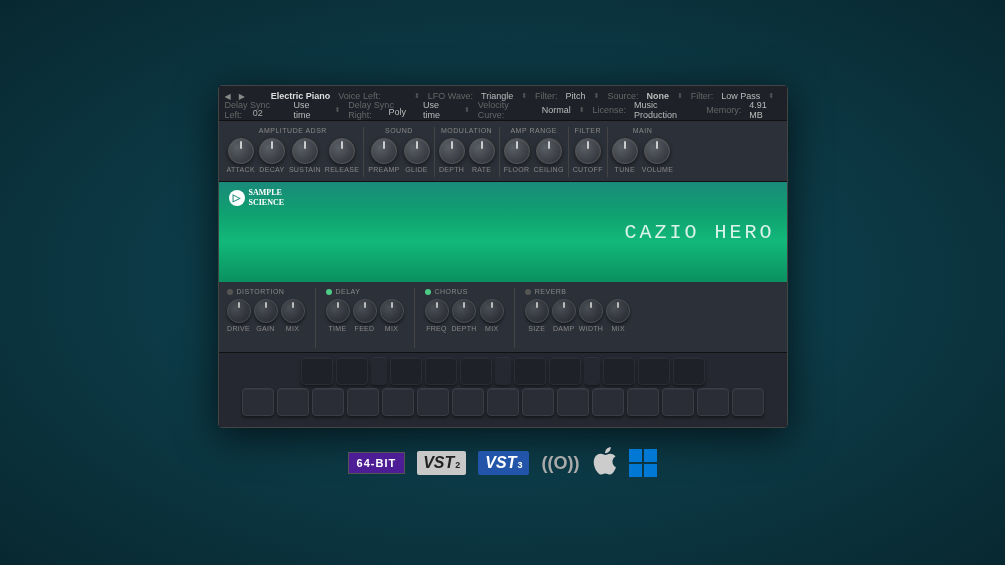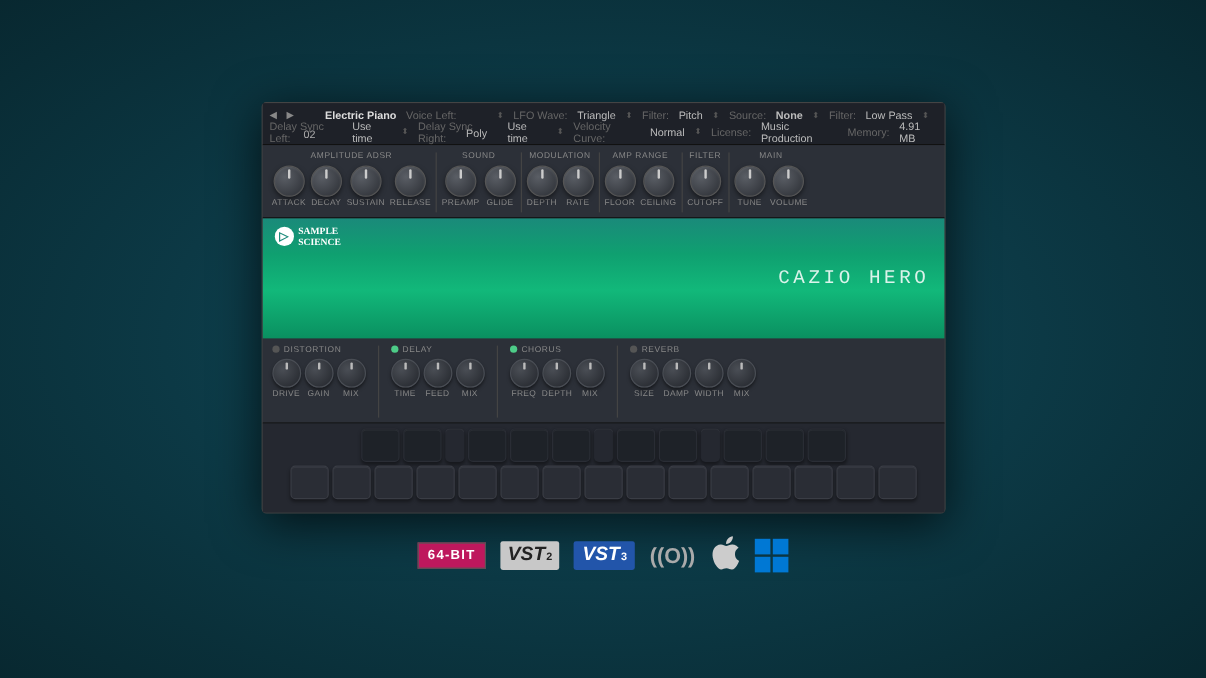--- a/index.html
+++ b/index.html
@@ -134,21 +134,21 @@
       color: white;
       font-weight: bold;
       line-height: 1.2;
       font-family: Liberation Serif, serif;
     }
     .plugin-name {
       position: absolute;
       right: 12px;
       top: 50%;
       transform: translateY(-50%);
-      font-size: 16px;
+      font-size: 20px;
       color: rgba(255,255,255,0.85);
       letter-spacing: 3px;
       font-weight: 300;
       font-family: 'Courier New', monospace;
     }
 
     
     .effects-section {
       background: #2c3038;
       padding: 6px 8px 4px;
@@ -239,21 +239,21 @@
 
     
     .bottom-badges {
       display: flex;
       align-items: center;
       justify-content: center;
       gap: 12px;
       margin-top: 18px;
     }
     .badge-64bit {
-      background: #be185d;
+      background: #4c1d95;
       color: white;
       font-size: 11px;
       font-weight: bold;
       padding: 4px 8px;
       border: 1px solid #555;
       font-family: Arial, sans-serif;
       letter-spacing: 1px;
     }
     .badge-windows {
       width: 28px;

